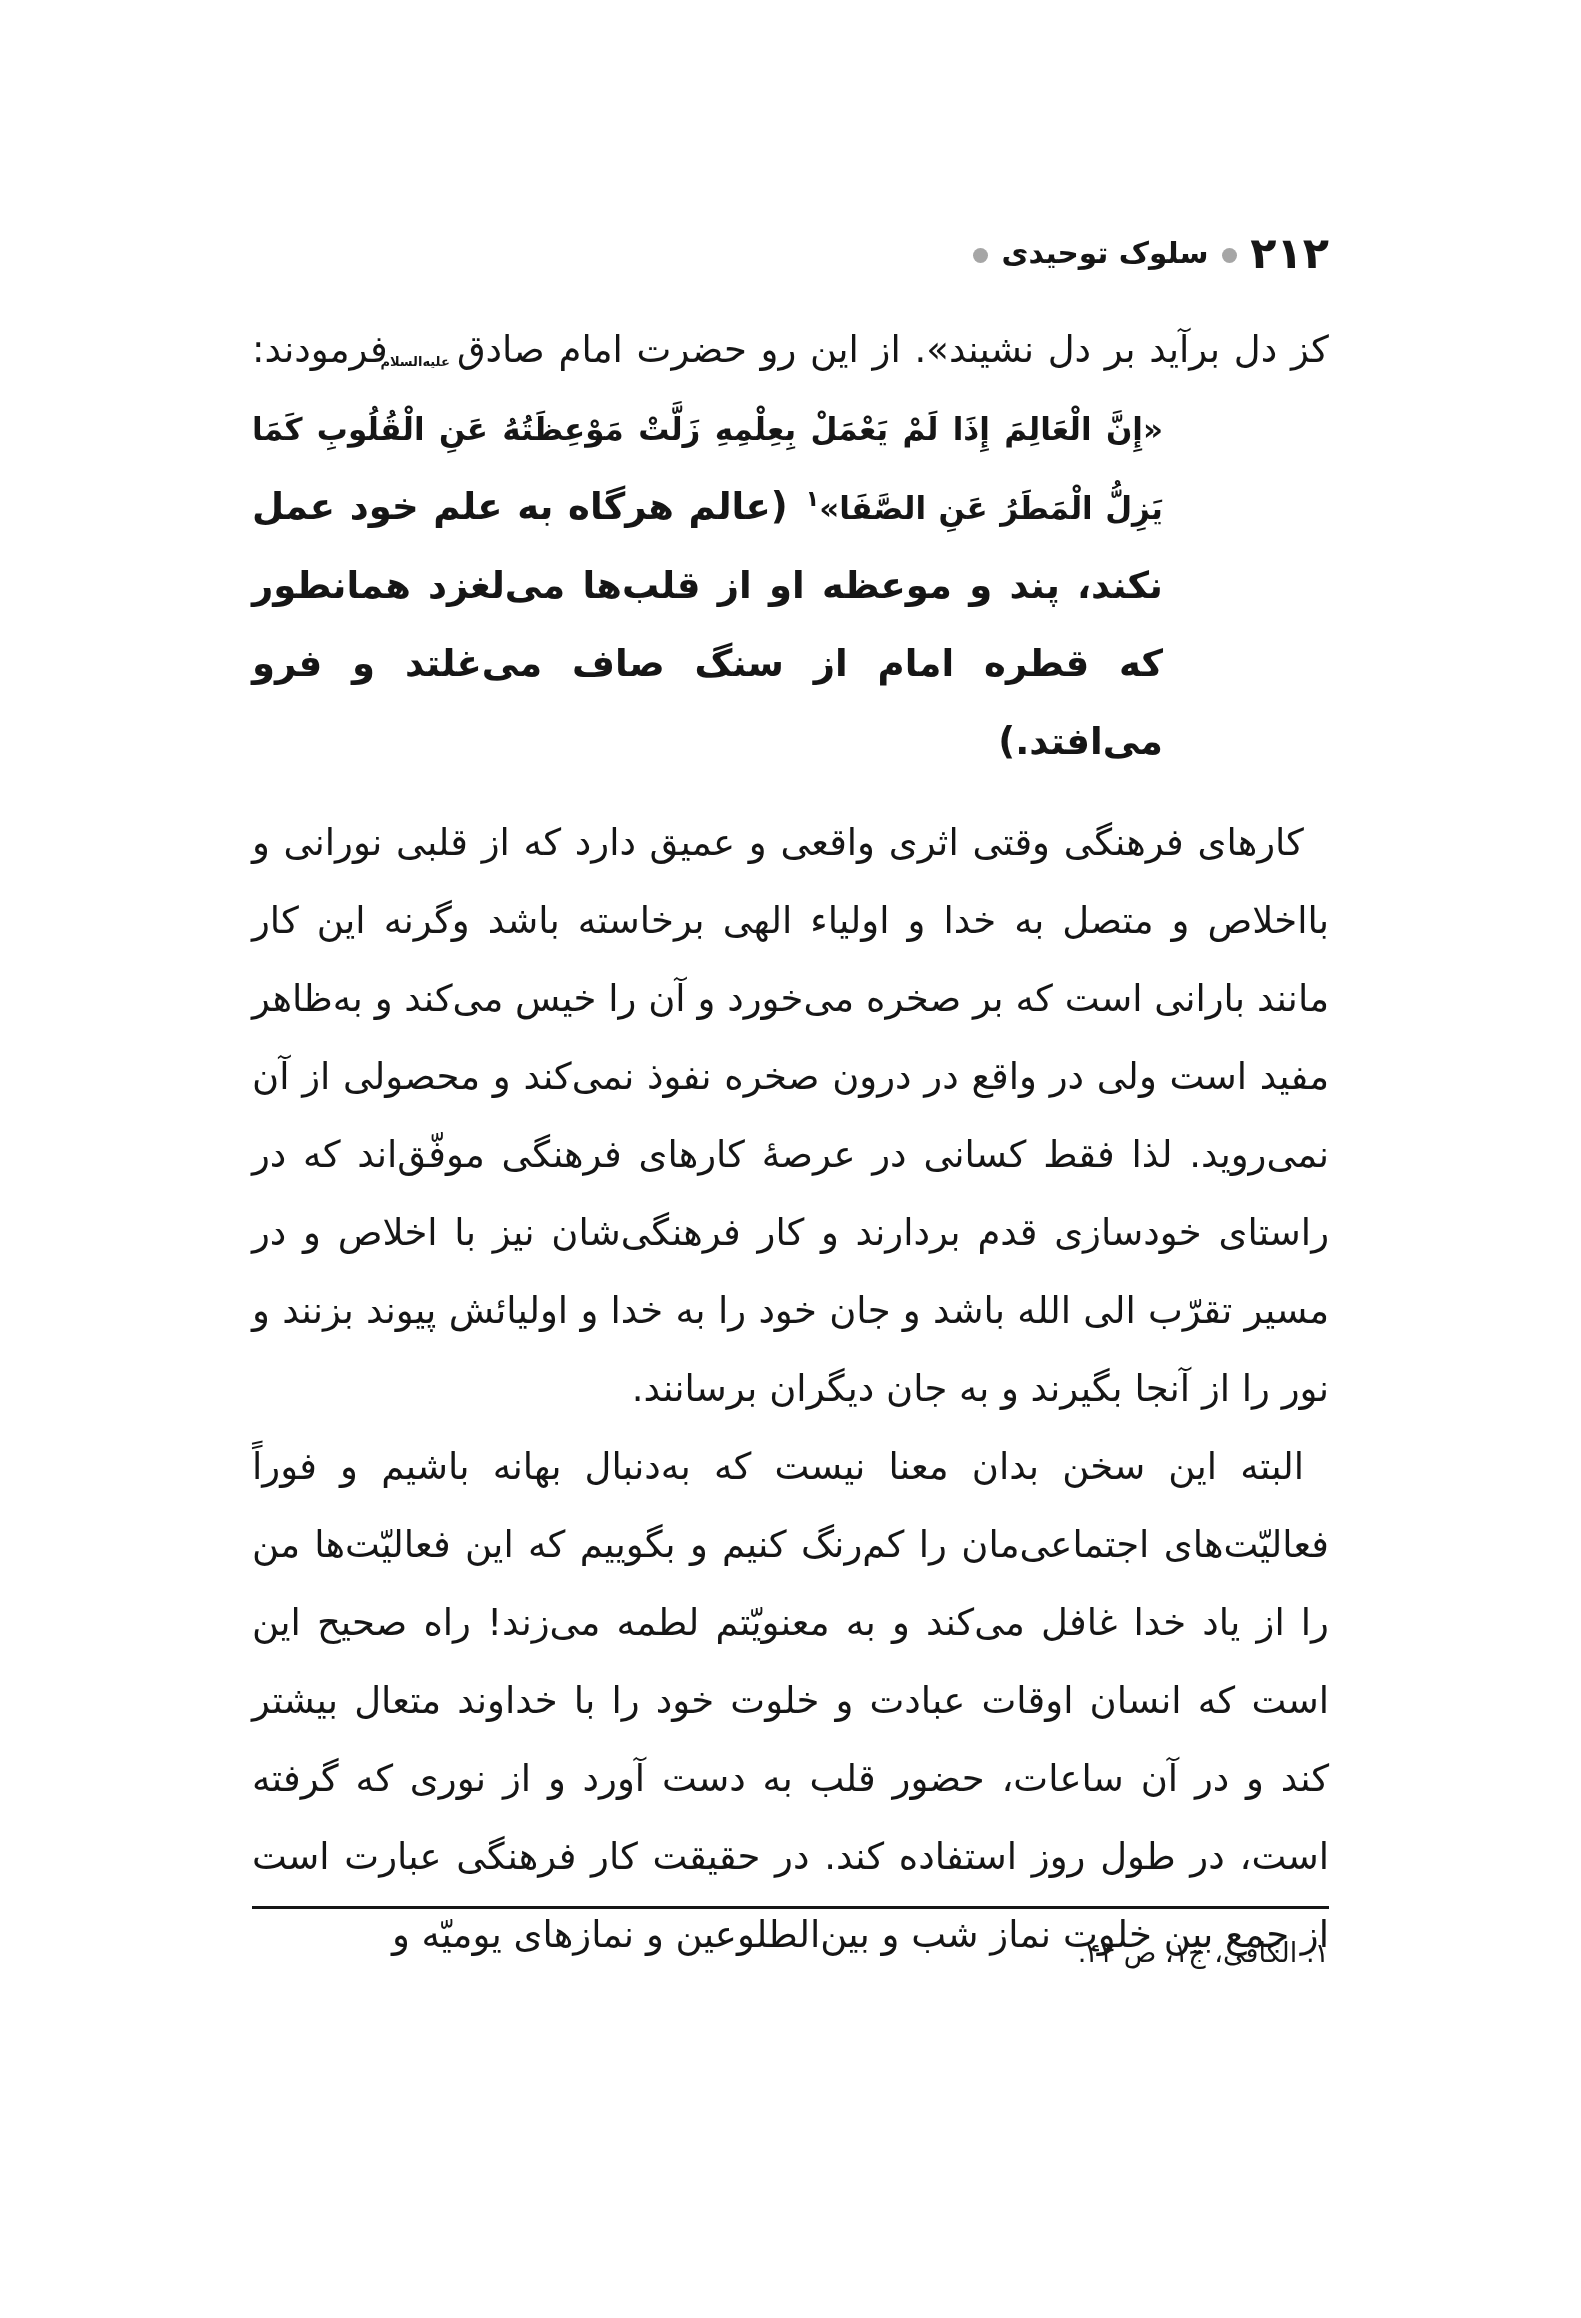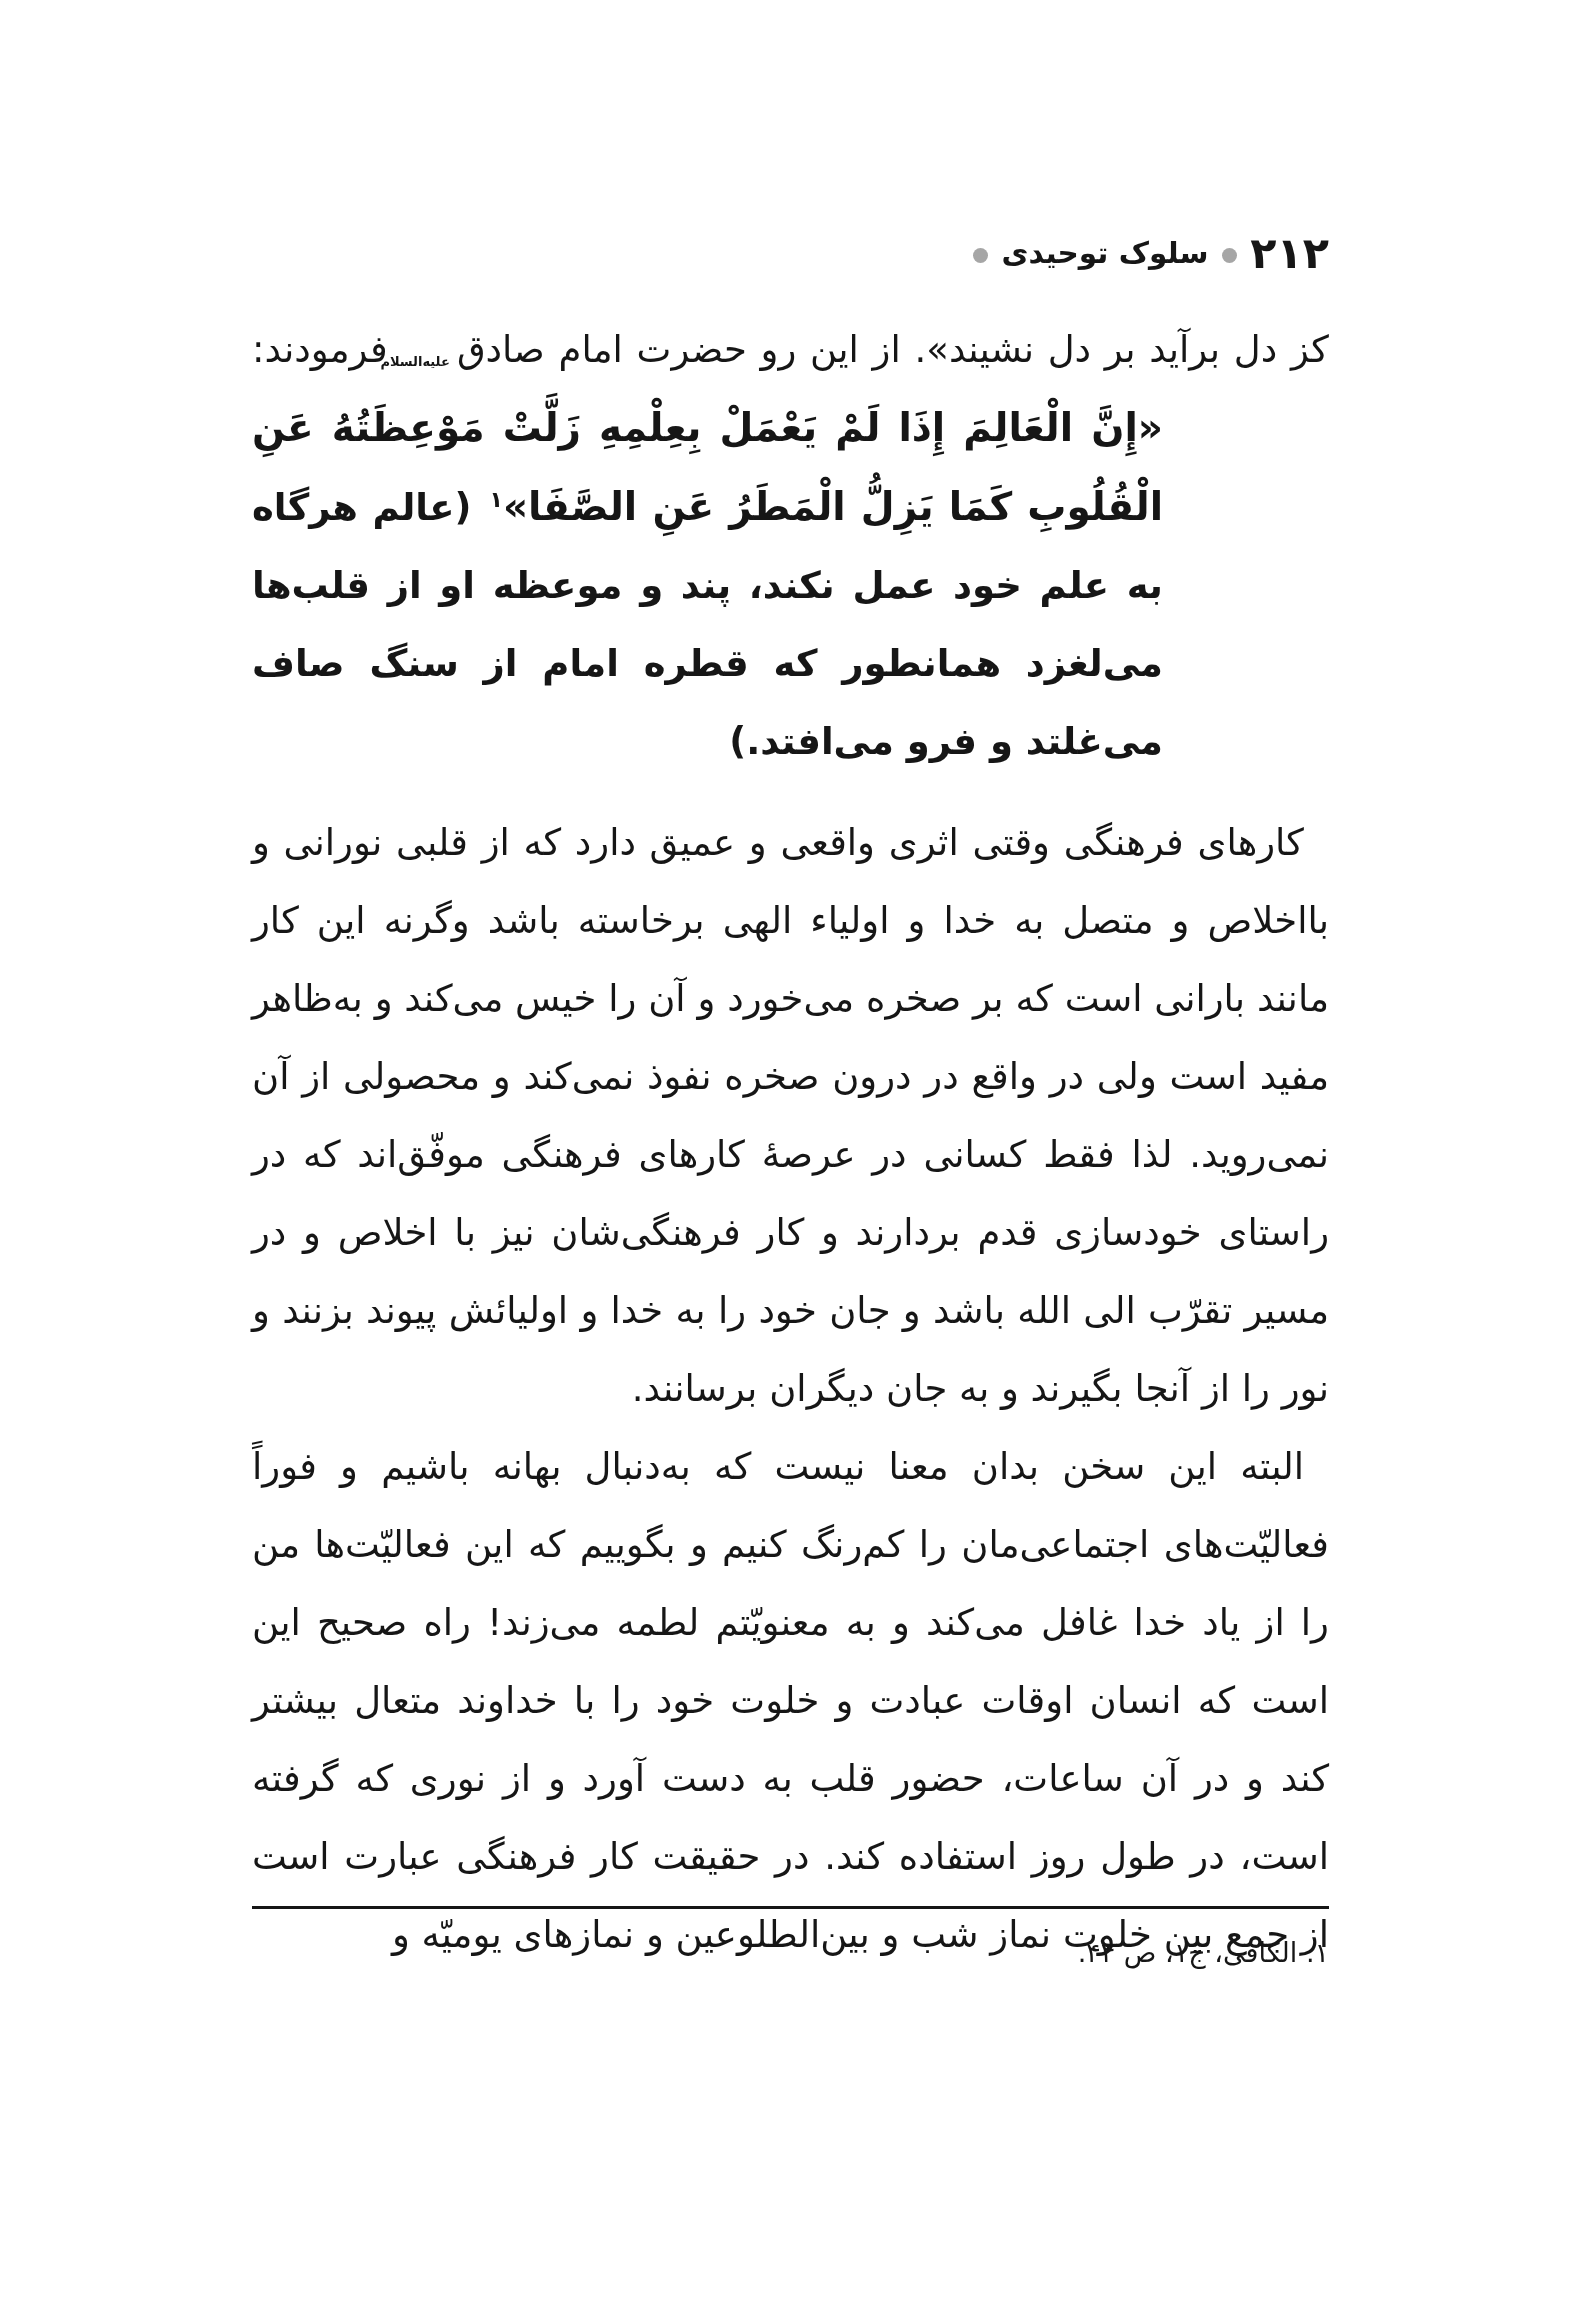--- a/index.html
+++ b/index.html
@@ -24,21 +24,21 @@
   .subtitle{font-weight:bold;}
   .body{margin-top:36px;font-size:37px;line-height:78px;text-align:justify;}
   p{margin:0;}
   .intro{text-align-last:justify;}
   .honorific{
     display:inline-block;font-size:13px;line-height:16px;
     vertical-align:-3.6px;margin:0 7.1px;max-width:55px;text-align:center;
     font-weight:bold;
   }
   .quote{padding-right:166px;font-weight:bold;}
-  .quote .arabic{font-size:39px;}
+  .quote .arabic{font-size:31px;}
   .fn-ref{font-size:22px;vertical-align:super;line-height:0;margin-left:3.6px;}
   .para{text-indent:25px;}
   .para2{margin-top:23px;}
   .footnote-block{position:absolute;top:1906px;right:252px;left:252px;}
   .rule{border-top:3.6px solid #161616;width:100%;height:0;}
   .fn-text{margin-top:23px;font-size:27px;line-height:41px;text-align:right;}
 </style>
 </head>
 <body>
 

